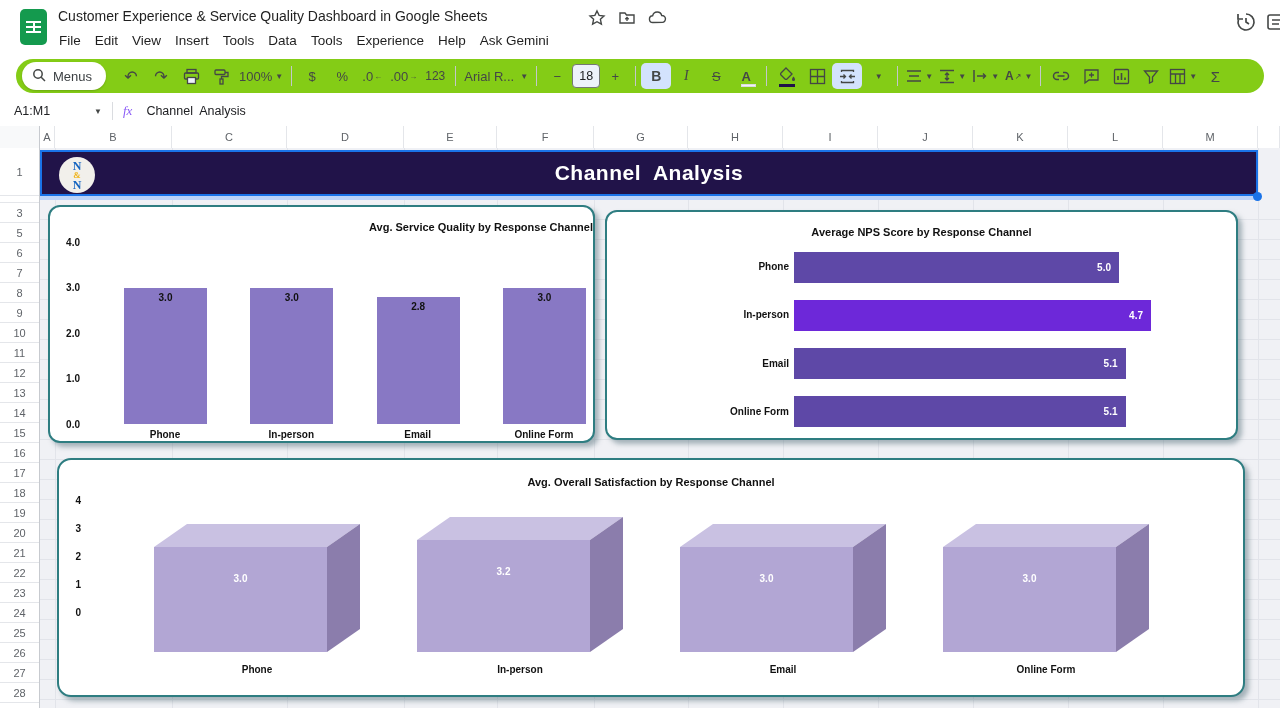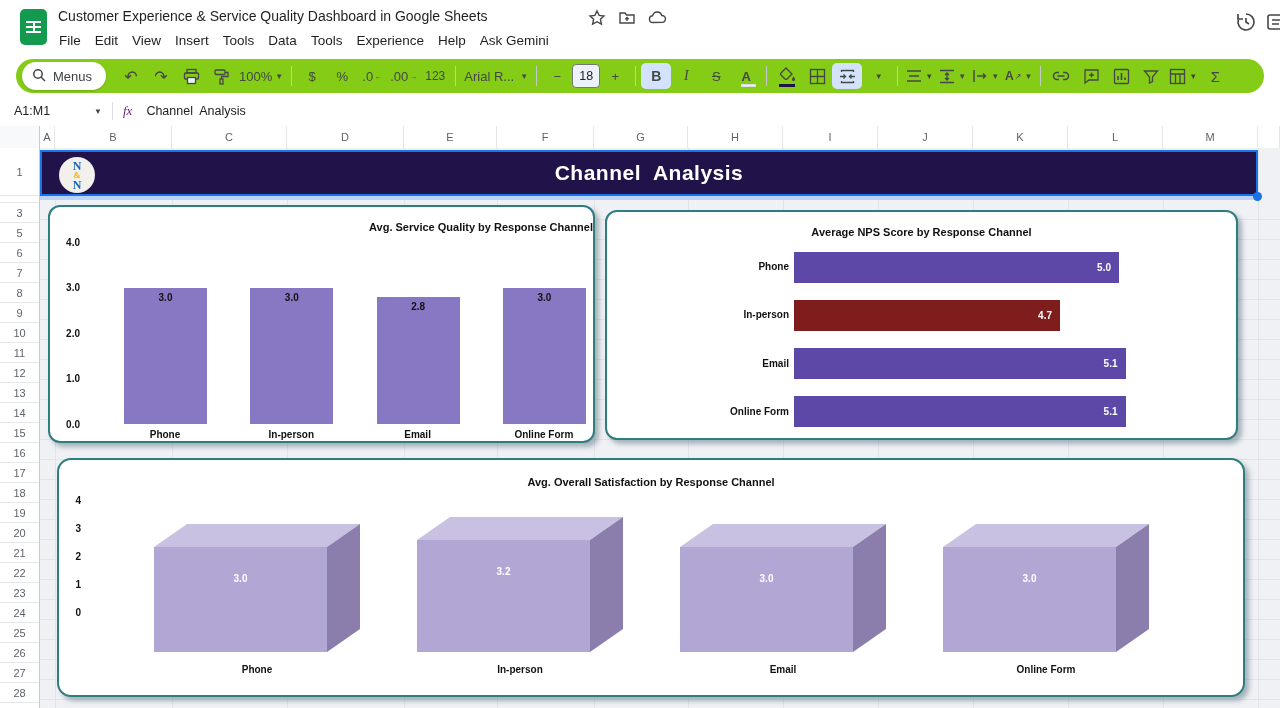--- a/index.html
+++ b/index.html
@@ -42,21 +42,21 @@
   .fillwrap .bar{position:absolute;left:1px;bottom:-2px;width:16px;height:3.5px;background:#211349;}
   .sizebox{width:26px;height:22px;border:1px solid #747775;border-radius:4px;display:flex;align-items:center;
            justify-content:center;font-size:12.5px;color:#202124;background:#edf2fa;}
   .mini{font-size:8px;margin-left:1px;}
 
   
   .formulabar{position:absolute;left:0;top:96px;width:1280px;height:30px;background:#fff;border-bottom:1px solid #e1e3e6;
               display:flex;align-items:center;font-size:12.5px;}
   .namebox{width:88px;padding-left:14px;display:flex;align-items:center;justify-content:space-between;color:#202124;}
   .fb-div{width:1px;height:18px;background:#dadce0;margin:0 10px;}
-  .fx{font-family:"Liberation Serif",serif;font-style:italic;color:#701a75;font-size:13px;margin-right:14px;}
+  .fx{font-family:"Liberation Serif",serif;font-style:italic;color:#8b5cf6;font-size:13px;margin-right:14px;}
   .fvalue{color:#202124;white-space:pre;}
 
   
   .colheaders{position:absolute;left:0;top:126px;width:1280px;height:22px;background:#fff;border-bottom:1px solid #c7cacf;
               display:flex;font-size:11px;color:#5f6368;}
   .corner{width:40px;height:22px;background:#f8f9fa;border-right:1px solid #c7cacf;box-sizing:border-box;}
   .colcell{display:flex;align-items:center;justify-content:center;border-right:1px solid #e4e6ea;box-sizing:border-box;height:22px;}
   .rowheaders{position:absolute;left:0;top:148px;width:40px;height:560px;background:#fff;border-right:1px solid #c7cacf;box-sizing:border-box;}
   .rowcell{display:flex;align-items:center;justify-content:center;font-size:11px;color:#5f6368;
            border-bottom:1px solid #e4e6ea;box-sizing:border-box;overflow:hidden;}
@@ -396,21 +396,21 @@
     </div>
 
     <div class="card" id="card2" style="left:565px;top:62px;width:633px;height:230px;">
       <div class="card-title" style="top:14px;">Average NPS Score by Response Channel</div>
       <div id="c2-body">
           <div class="c2-label" style="left: 0px; width: 182px; top: 49px;">Phone</div>
           <div class="c2-bar" style="left: 187px; top: 39.5px; height: 31px; width: 325px; background: rgb(94, 72, 167);">
             <div class="c2-val">5.0</div>
           </div>
           <div class="c2-label" style="left: 0px; width: 182px; top: 97.3px;">In-person</div>
-          <div class="c2-bar" style="left: 187px; top: 87.8px; height: 31px; width: 266px; background: #7f1d1d;">
+          <div class="c2-bar" style="left: 187px; top: 87.8px; height: 31px; width: 357px; background: #6d28d9;">
             <div class="c2-val">4.7</div>
           </div>
           <div class="c2-label" style="left: 0px; width: 182px; top: 145.6px;">Email</div>
           <div class="c2-bar" style="left: 187px; top: 136.1px; height: 31px; width: 331.5px; background: rgb(94, 72, 167);">
             <div class="c2-val">5.1</div>
           </div>
           <div class="c2-label" style="left: 0px; width: 182px; top: 193.9px;">Online Form</div>
           <div class="c2-bar" style="left: 187px; top: 184.4px; height: 31px; width: 331.5px; background: rgb(94, 72, 167);">
             <div class="c2-val">5.1</div>
           </div>

